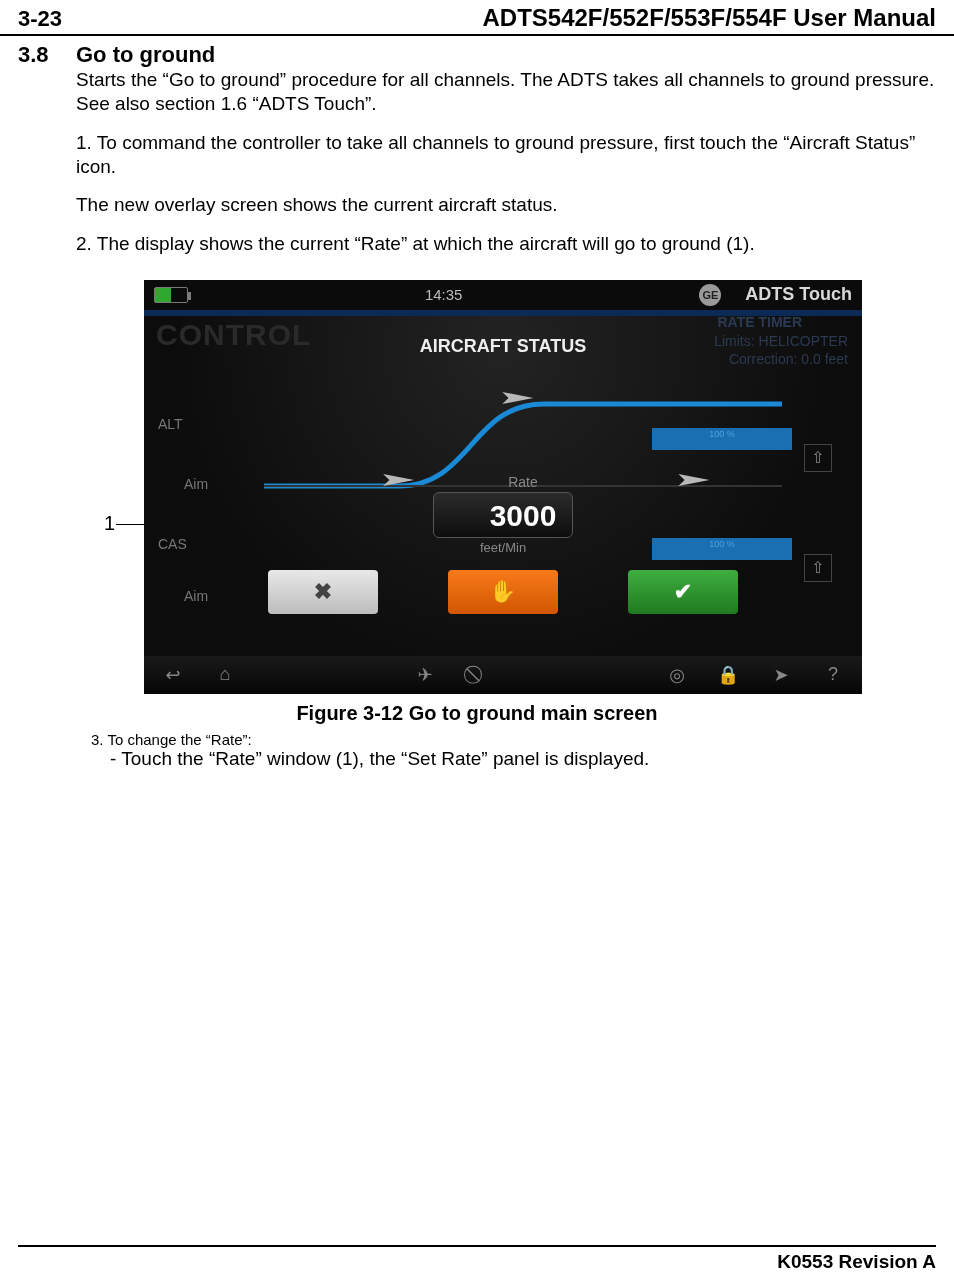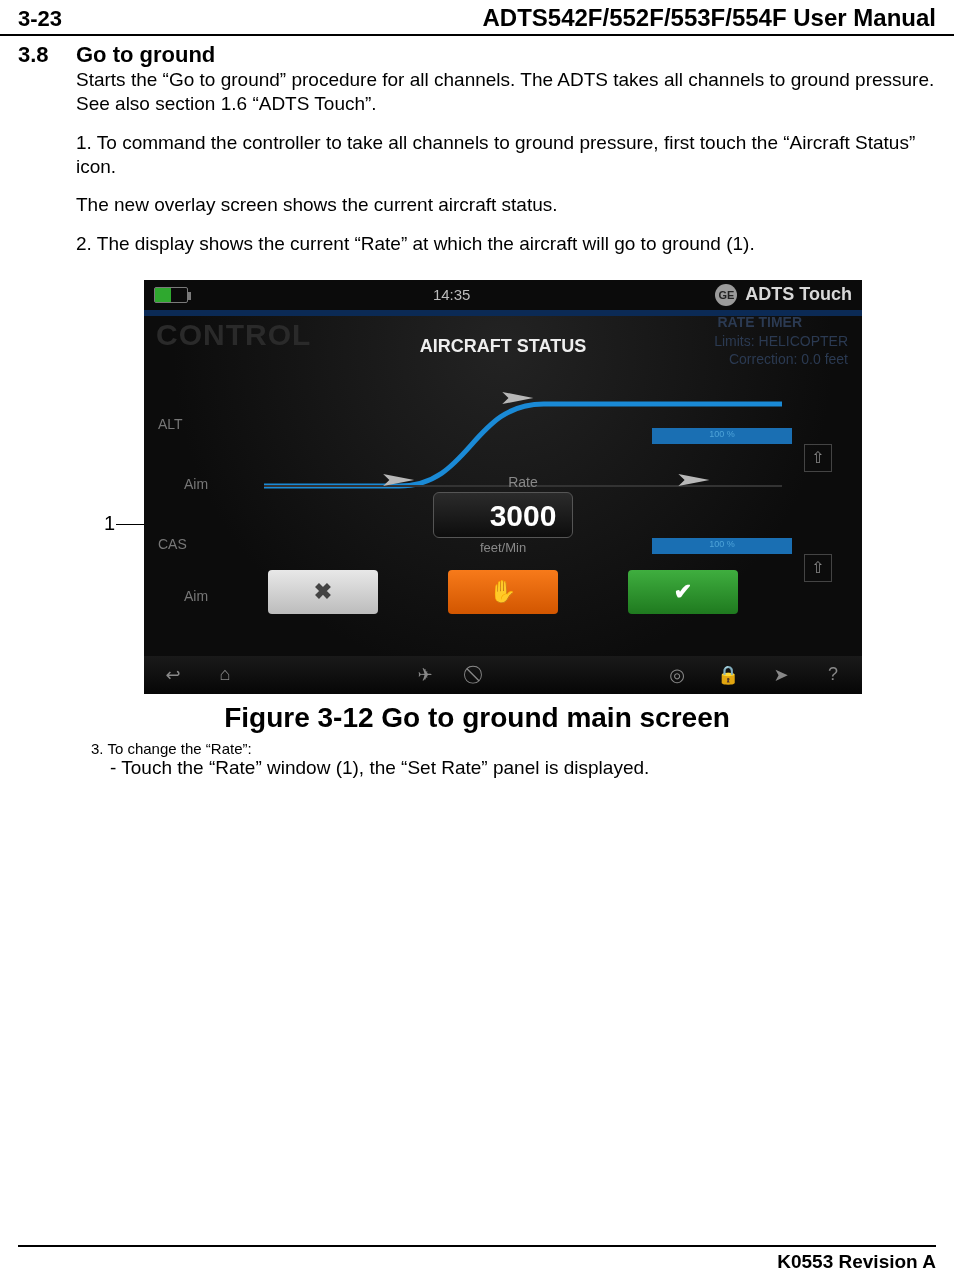--- a/index.html
+++ b/index.html
@@ -54,21 +54,21 @@
     justify-content: space-between;
     padding: 12px 10px;
     color: #bcbcbc;
     font-size: 15px;
   }
   .battery {
     width: 34px; height: 16px; border: 1px solid #7a7a7a; border-radius: 2px; position: relative;
   }
   .battery::after { content:""; position:absolute; right:-4px; top:4px; width:3px; height:8px; background:#7a7a7a; }
   .battery-fill { width: 16px; height: 100%; background: #2fa82f; }
-  .ss-brand { display:flex; align-items:center; gap:8px; font-weight:bold; color:#d8d8d8; font-size:18px; }
+  .ss-brand { display:flex; align-items:center; gap:24px; font-weight:bold; color:#d8d8d8; font-size:18px; }
   .ge-logo { width:22px; height:22px; border-radius:50%; background:#9a9a9a; display:flex; align-items:center; justify-content:center; font-size:11px; color:#222; }
   .blue-bar { height:6px; background:#0b2a55; }
   .ss-body { position: relative; height: 340px; background: radial-gradient(circle at 50% 10%, #232323 0%, #0c0c0c 70%); }
   .dim-text { position:absolute; color:#2a2a2a; font-weight:bold; }
   .control { left:12px; top:2px; font-size:30px; letter-spacing:1px; }
   .rate-timer { right:60px; top:-2px; color:#2b3a52; font-size:14px; font-weight:bold; position:absolute; }
   .limits { right:14px; top:16px; color:#2b3a52; font-size:14px; text-align:right; position:absolute; line-height:1.3; }
   .side-label { position:absolute; left:14px; color:#777; font-size:14px; }
   .alt-l { top:100px; } .aim-l1 { top:160px; left:40px; } .cas-l { top:220px; } .aim-l2 { top:272px; left:40px; }
   .overlay-title { position:absolute; width:100%; text-align:center; top:20px; color:#eee; font-size:18px; font-weight:bold; }
@@ -84,32 +84,32 @@
     width:140px; height:46px; background:linear-gradient(#2b2b2b,#0d0d0d);
     border:1px solid #555; border-radius:6px;
     color:#fff; font-size:30px; font-weight:bold; text-align:center; line-height:46px;padding-left:40px;
   }
   .rate-unit { position:absolute; left:50%; transform:translateX(-50%); top:224px; color:#888; font-size:13px; }
   .btn-row { position:absolute; bottom:42px; left:0; right:0; display:flex; justify-content:center; gap:70px; }
   .btn { width:110px; height:44px; border-radius:4px; display:flex; align-items:center; justify-content:center; font-size:22px; font-weight:bold; }
   .btn-cancel { background:linear-gradient(#e8e8e8,#bcbcbc); color:#444; }
   .btn-hold { background:linear-gradient(#f77a1a,#d25600); color:#fff; }
   .btn-ok { background:linear-gradient(#3fae3f,#1f7a1f); color:#fff; }
-  .seg-bar { position:absolute; right:70px; width:140px; height:16px; background:#101a28; border-radius:4px; display:flex; }
+  .seg-bar { position:absolute; right:70px; width:140px; height:22px; background:#101a28; border-radius:4px; display:flex; }
   .seg-bar .fill { background:#1a6fb3; height:100%; }
   .seg-bar .txt { position:absolute; width:100%; text-align:center; font-size:9px; color:#4ea3d8; top:1px; }
   .arrow-box { position:absolute; right:30px; width:28px; height:28px; border:1px solid #444; color:#888; text-align:center; line-height:26px; font-size:16px; }
   .ss-bottom {
     position:absolute; bottom:0; left:0; right:0; height:38px;
     background:linear-gradient(#1a1a1a,#060606);
     display:flex; align-items:center; justify-content:space-between;
     padding:0 12px;
   }
   .bicon { width:34px; height:24px; color:#888; display:flex; align-items:center; justify-content:center; font-size:18px; }
-  .fig-caption { text-align:center; font-weight:bold; font-size:28px; margin-top:8px; }
+  .fig-caption { text-align:center; font-weight:bold; font-size:20px; margin-top:8px; }
   .step3 { font-size:15px; margin-left:73px; margin-top:6px; }
   .step3-sub { font-size:19px; margin-left:92px; }
   .page-footer {
     position:absolute; bottom:14px; left:18px; right:18px;
     border-top:2px solid #000;
     padding-top:4px;
     text-align:right;
     font-weight:bold; font-size:19px;
   }
 </style>

